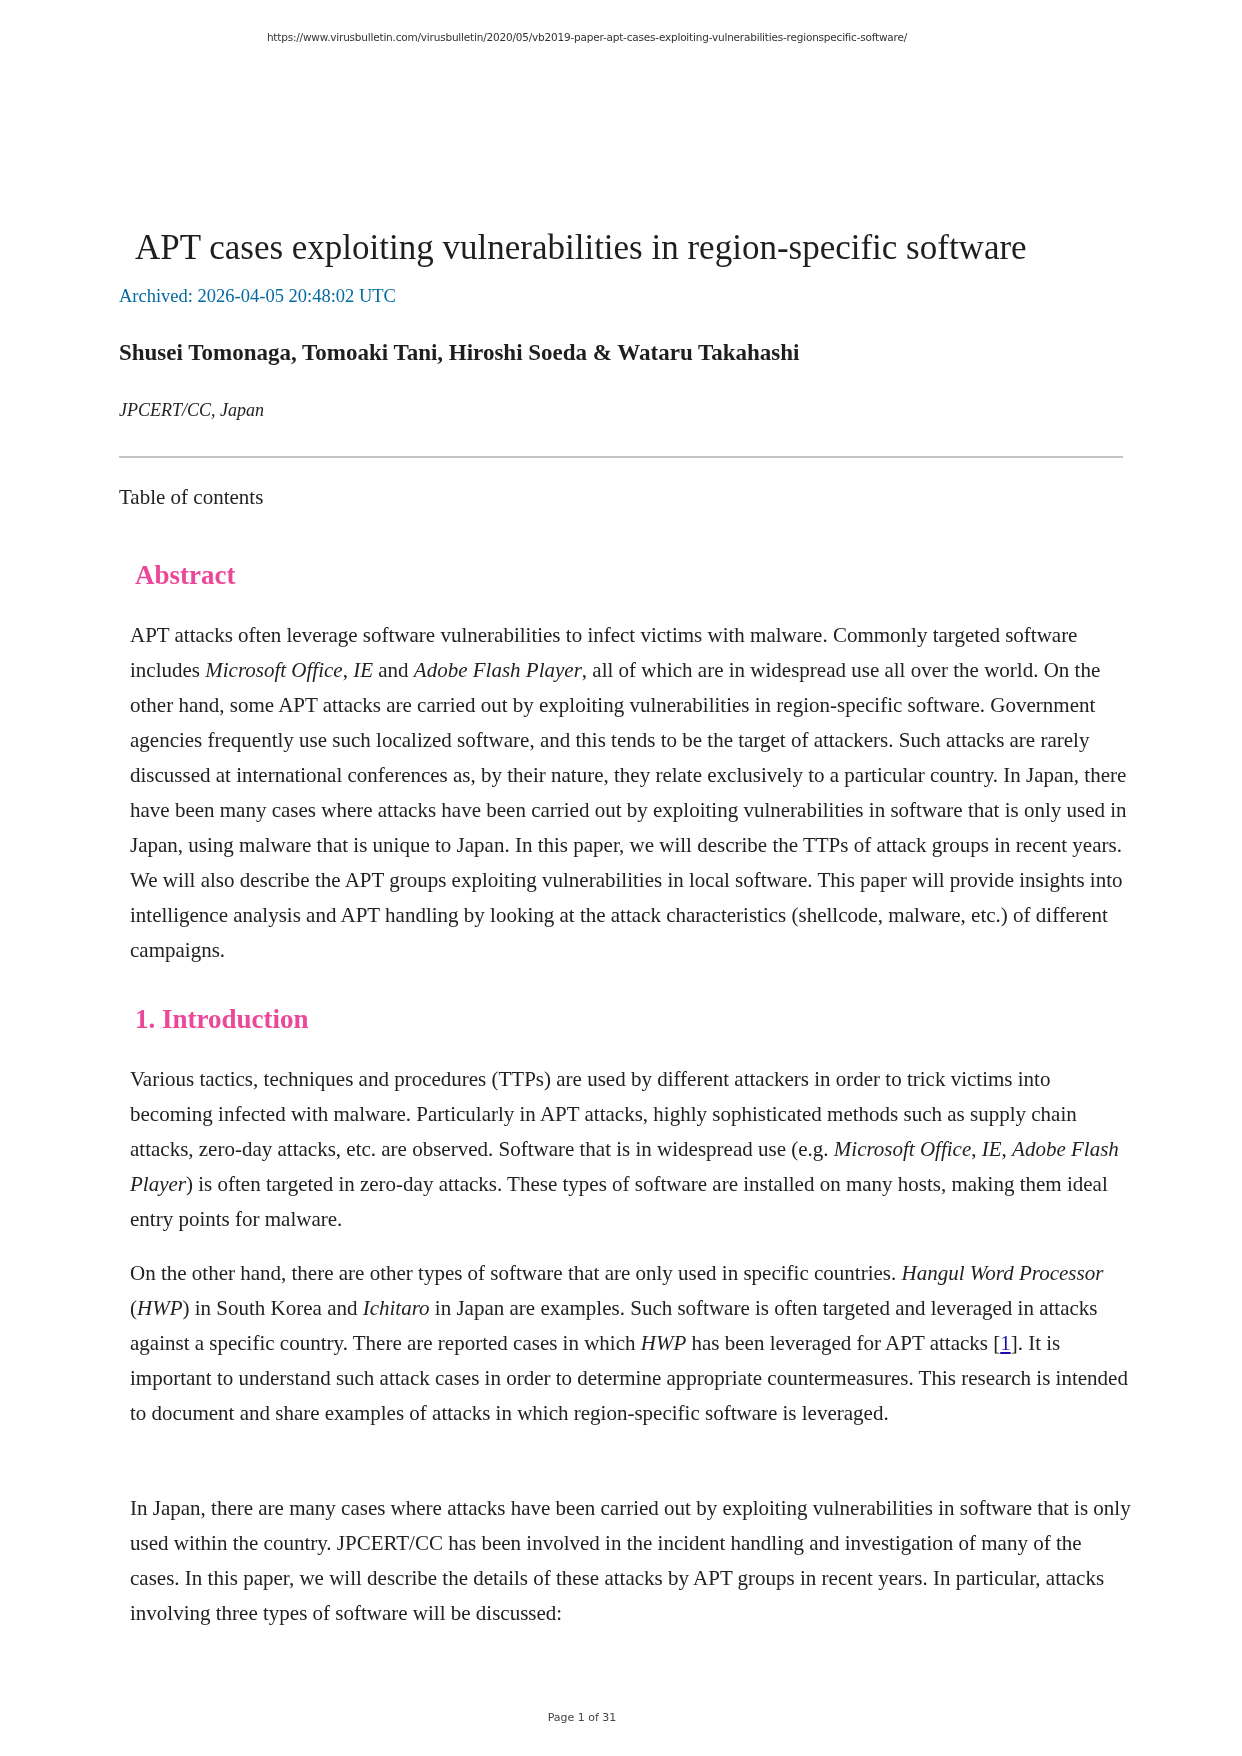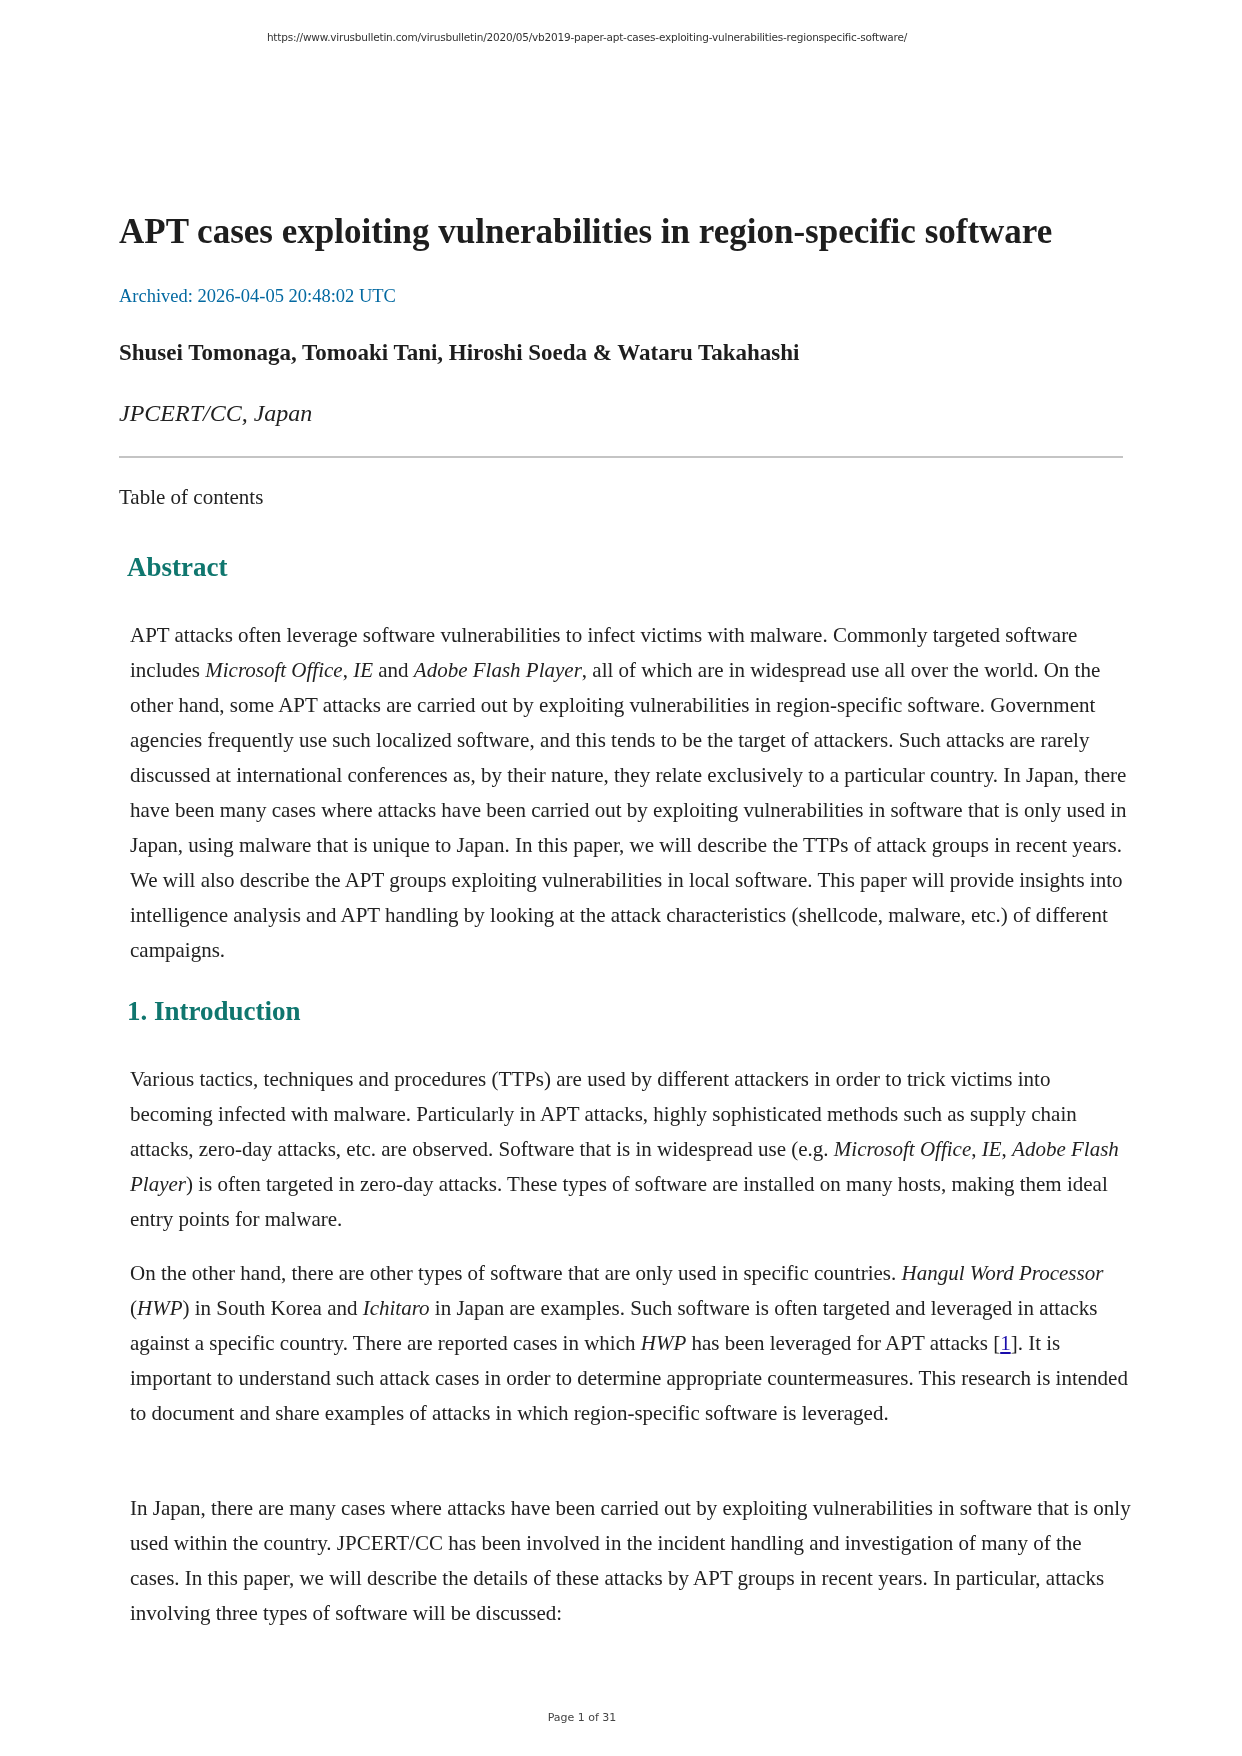--- a/index.html
+++ b/index.html
@@ -1,28 +1,28 @@
 <!DOCTYPE html>
 <html><head>
 <meta charset="utf-8">
 <style>
   html, body { margin: 0; padding: 0; background: #ffffff; }
   body { width: 1242px; height: 1756px; position: relative; overflow: hidden;
          font-family: "Liberation Serif", serif; color: #222222; }
   .url-header { position: absolute; top: 31px; left: 0; width: 1174px; text-align: center;
          font-family: "DejaVu Sans", sans-serif; font-size: 10.5px; color: #333; letter-spacing: -0.2px; }
   .content { position: absolute; left: 119px; top: 0; width: 1004px; }
-  h1.title { position: absolute; top: 212px; left: 0; margin: 0; font-size: 35px; font-weight: bold;
+  h1.title { position: absolute; top: 212px; left: 0; margin: 16px; font-size: 35px; font-weight: normal;
          color: #1e1e1e; white-space: nowrap; }
   .archived { position: absolute; top: 286px; left: 0; font-size: 18.5px; color: #0369a1; }
   .authors { position: absolute; top: 340px; left: 0; font-size: 23px; font-weight: bold; color: #1e1e1e; white-space: nowrap; }
-  .affil { position: absolute; top: 400px; left: 0; font-size: 24px; font-style: italic; color: #222; }
+  .affil { position: absolute; top: 400px; left: 0; font-size: 18px; font-style: italic; color: #222; }
   .rule { position: absolute; top: 456px; left: 0; width: 1004px; height: 0; border-top: 2px solid #c4c4c4; }
   .toc { position: absolute; top: 485px; left: 0; font-size: 21px; color: #222; }
-  h2 { position: absolute; left: 0; margin: 8px; font-size: 27px; font-weight: bold; color: #0f766e; }
+  h2 { position: absolute; left: 0; margin: 16px; font-size: 27px; font-weight: bold; color: #ec4899; }
   h2.abstract { top: 544px; }
   h2.intro { top: 988px; }
   p.para { position: absolute; left: 0; width: 1004px; margin: 11px; font-size: 21px;
          line-height: 35px; color: #222; }
   p.p-abstract { top: 607px; }
   p.p-intro1 { top: 1051px; }
   p.p-intro2 { top: 1245px; }
   p.p-intro3 { top: 1480px; }
   a.ref { color: #1a0dab; text-decoration: underline; }
   .footer { position: absolute; top: 1711px; left: 0; width: 1164px; text-align: center;

